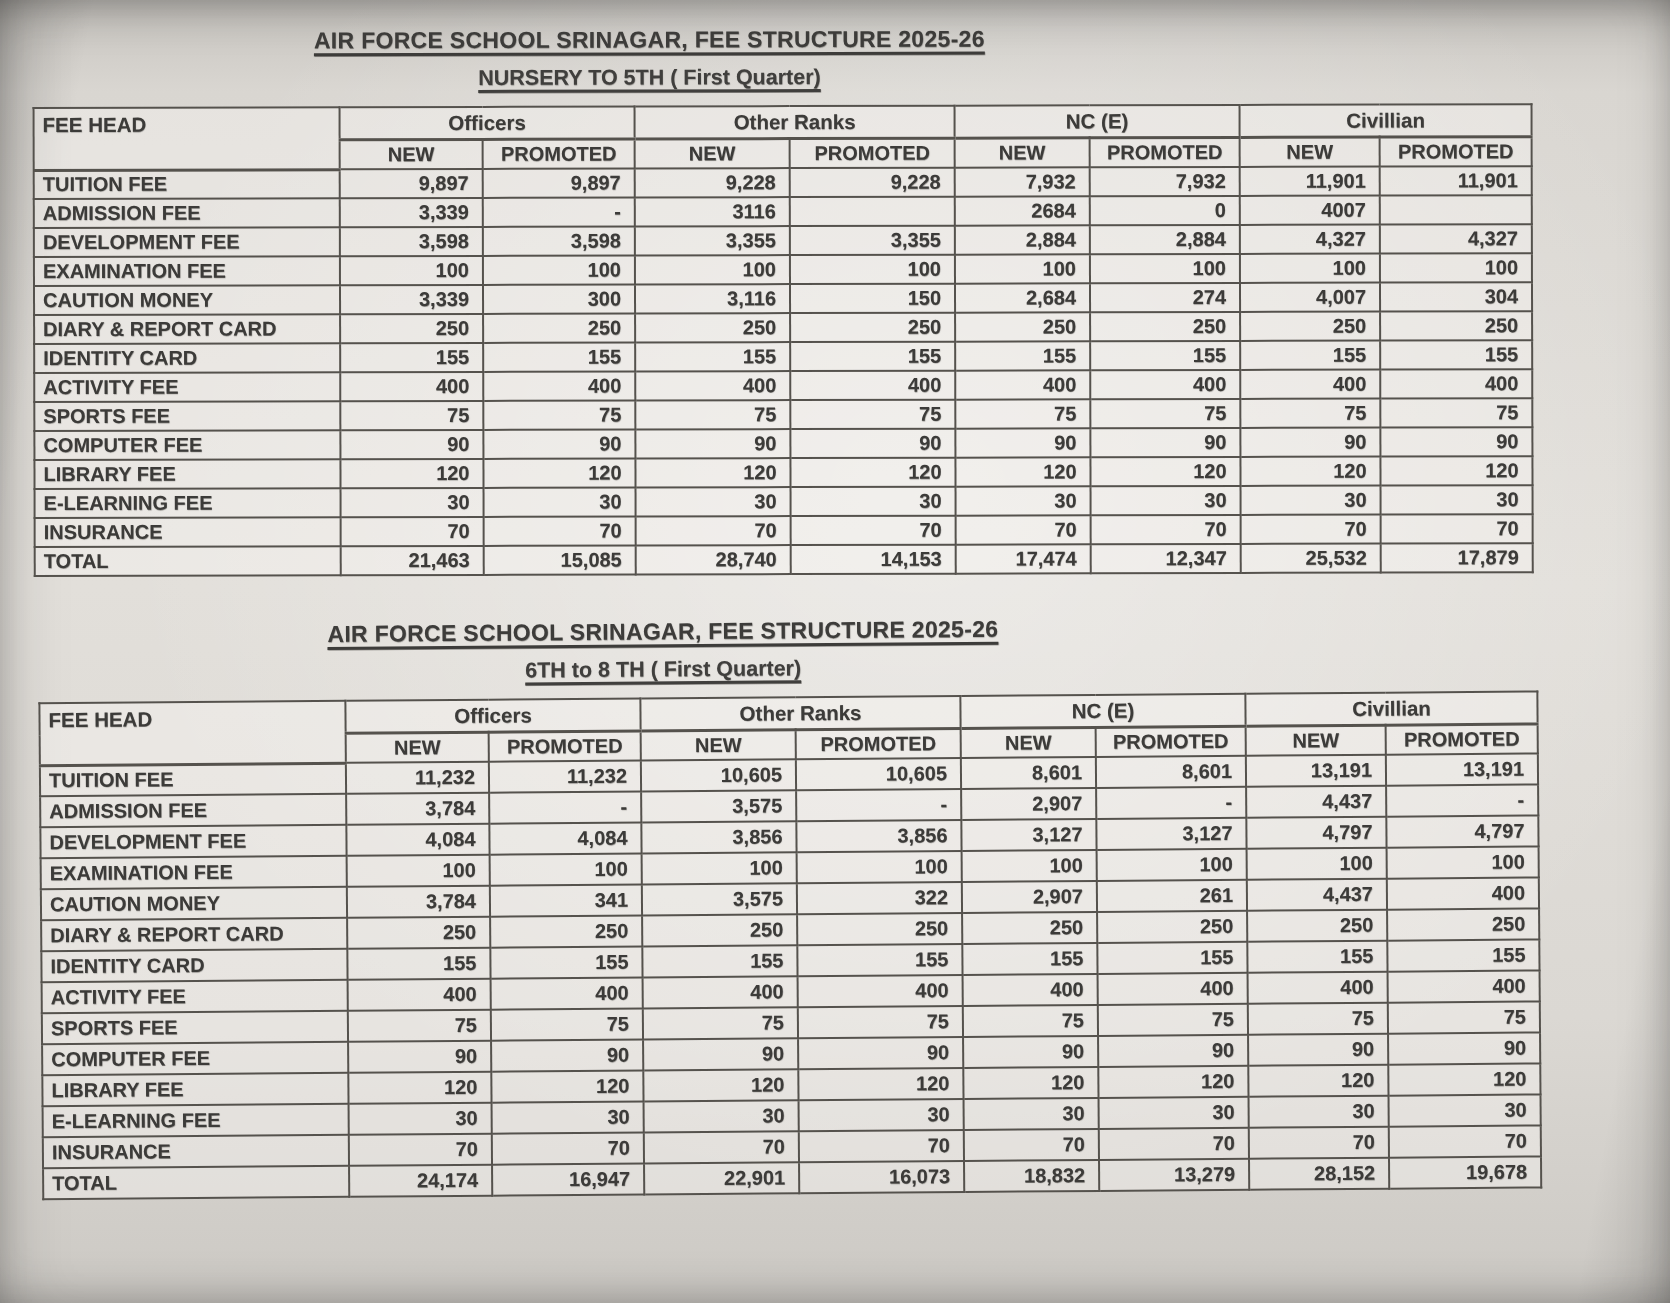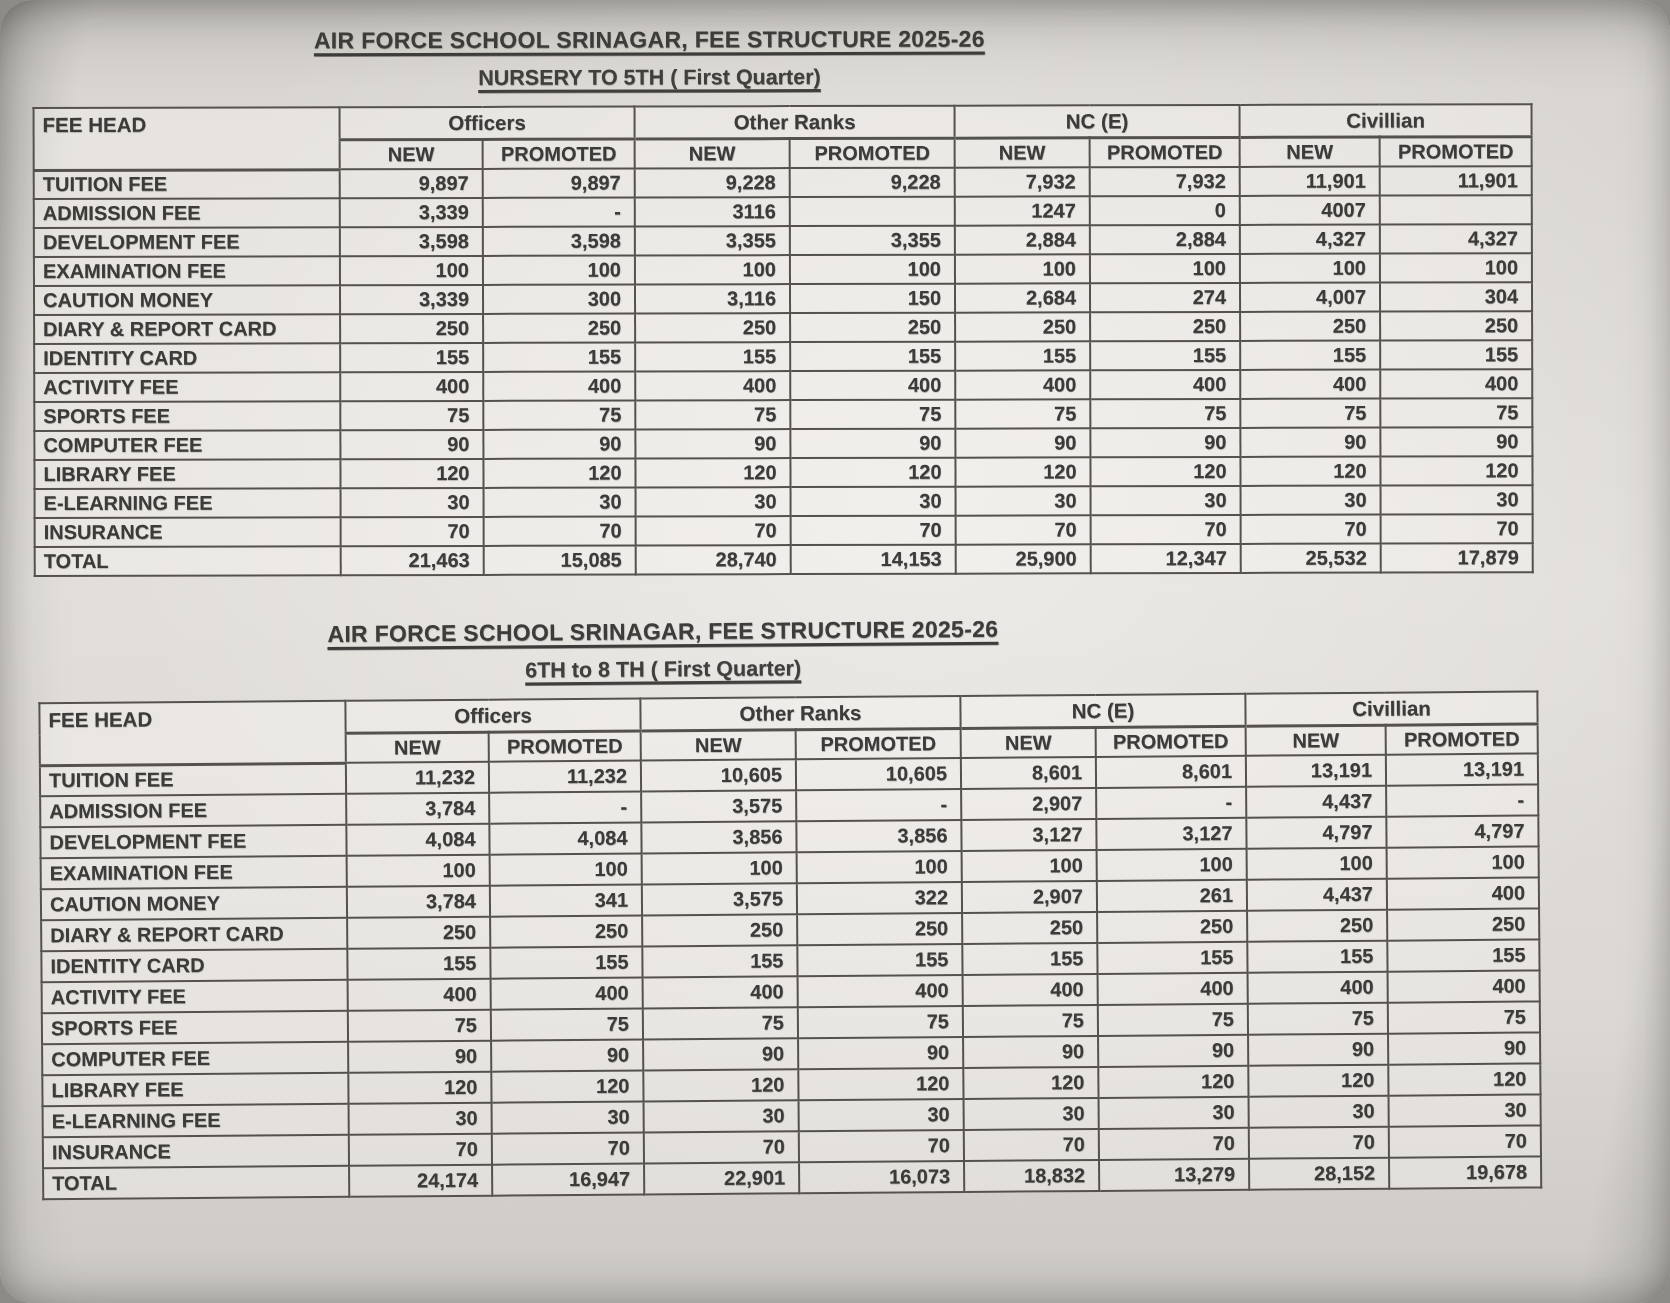--- a/index.html
+++ b/index.html
@@ -13,21 +13,20 @@
     background:
       radial-gradient(ellipse at 55% 38%, rgba(255,255,255,0.38), rgba(255,255,255,0) 62%),
       linear-gradient(100deg, rgba(0,0,0,0.12), rgba(0,0,0,0) 5%, rgba(0,0,0,0) 95%, rgba(0,0,0,0.12)),
       linear-gradient(180deg, #c7c4bf 0%, #d9d6d1 7%, #e2dfda 45%, #dbd8d3 78%, #ccc9c4 100%);
     box-shadow:
       inset 0 28px 50px -28px rgba(0,0,0,0.38),
       inset 0 -28px 50px -28px rgba(0,0,0,0.28),
       inset 45px 0 70px -45px rgba(0,0,0,0.22),
       inset -35px 0 60px -40px rgba(0,0,0,0.18);
     color:#3b3a38;
-    border-radius:32px;
   }
 
   .sheet-section { position:relative; }
   .s1 { padding-top:26px; transform:rotate(-0.15deg); }
   .s2 { margin-top:42px; transform:rotate(-0.45deg); }
 
   .title-wrap { width:1300px; text-align:center; }
   .s2 .title-wrap { width:1330px; }
 
   .doc-title {
@@ -129,21 +128,21 @@
             <td class="num">7,932</td>
             <td class="num">11,901</td>
             <td class="num">11,901</td>
           </tr>
           <tr>
             <td class="label">ADMISSION FEE</td>
             <td class="num">3,339</td>
             <td class="num">-</td>
             <td class="num">3116</td>
             <td class="num"></td>
-            <td class="num">1247</td>
+            <td class="num">2684</td>
             <td class="num">0</td>
             <td class="num">4007</td>
             <td class="num"></td>
           </tr>
           <tr>
             <td class="label">DEVELOPMENT FEE</td>
             <td class="num">3,598</td>
             <td class="num">3,598</td>
             <td class="num">3,355</td>
             <td class="num">3,355</td>
@@ -261,21 +260,21 @@
             <td class="num">70</td>
             <td class="num">70</td>
             <td class="num">70</td>
           </tr>
           <tr>
             <td class="label">TOTAL</td>
             <td class="num">21,463</td>
             <td class="num">15,085</td>
             <td class="num">28,740</td>
             <td class="num">14,153</td>
-            <td class="num">25,900</td>
+            <td class="num">17,474</td>
             <td class="num">12,347</td>
             <td class="num">25,532</td>
             <td class="num">17,879</td>
           </tr>
         </tbody>
     </table>
   </section>
 
   <section class="sheet-section s2">
     <div class="title-wrap">

